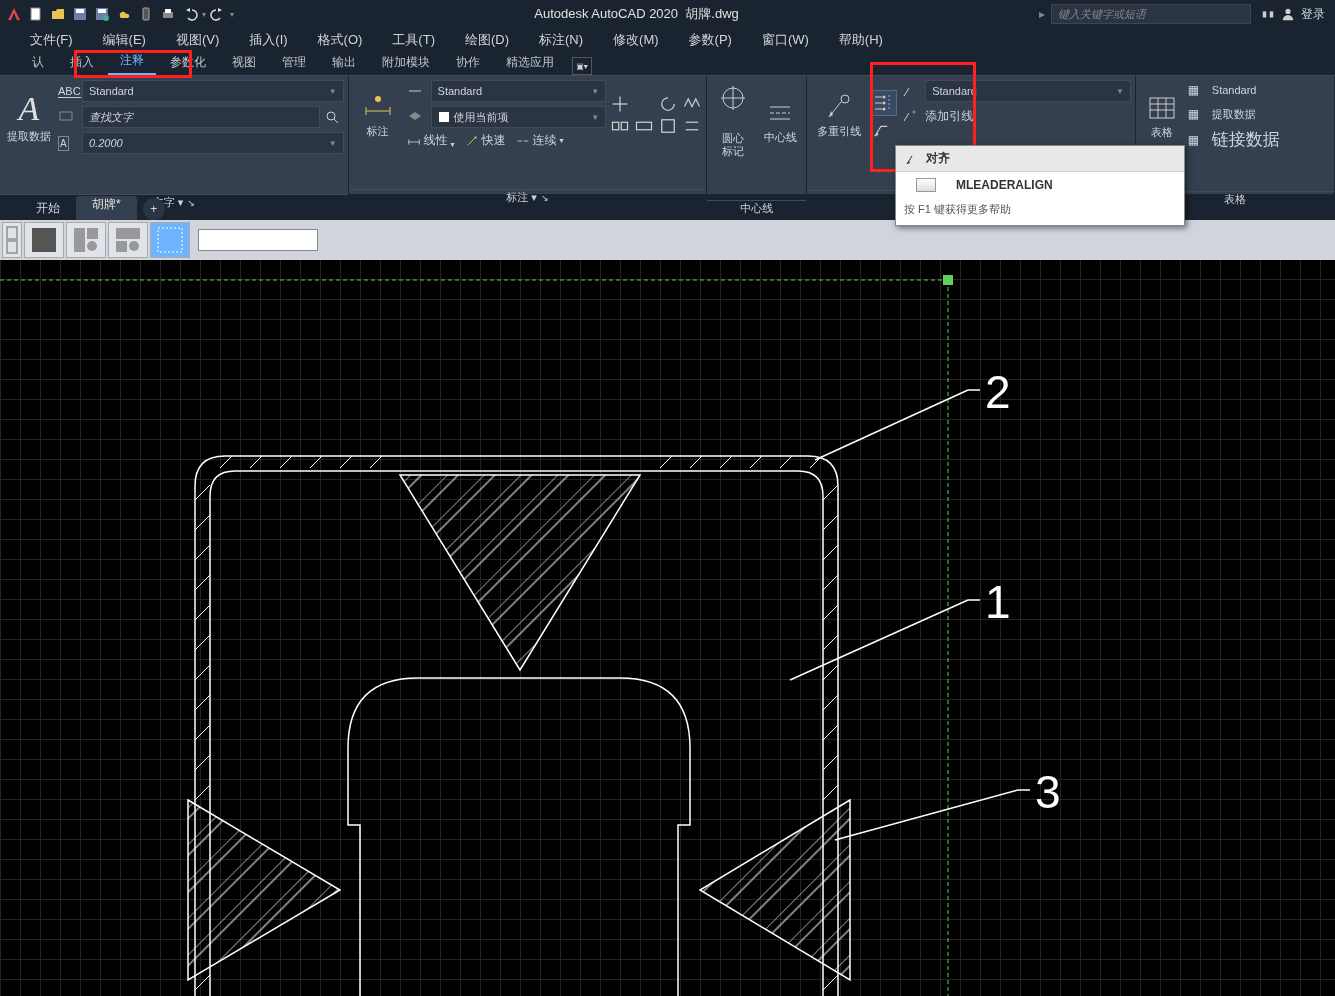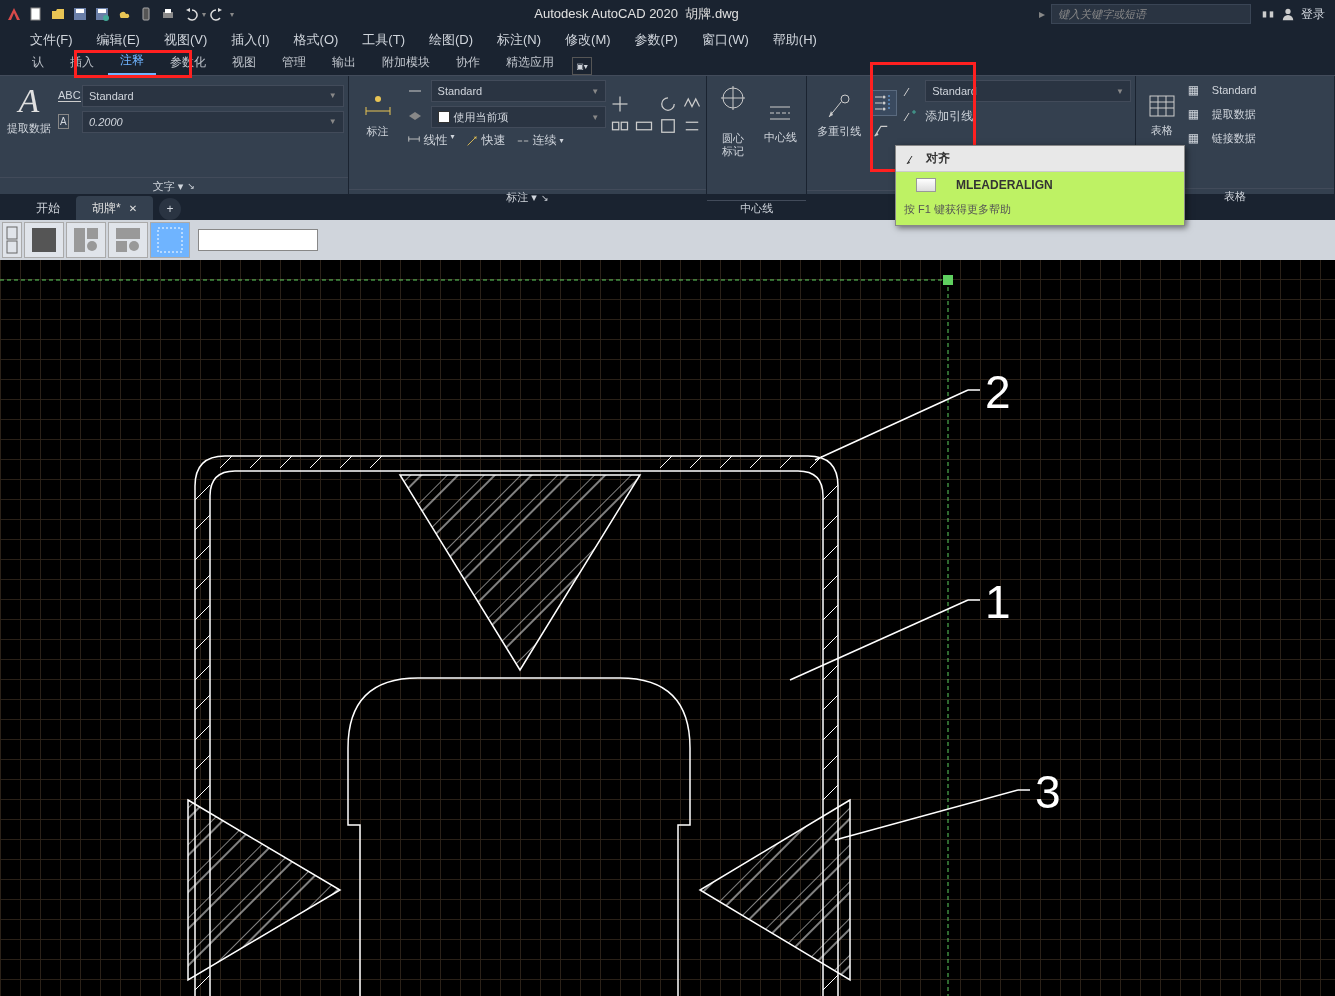--- a/index.html
+++ b/index.html
@@ -8,21 +8,21 @@
 
 .titlebar { height: 28px; background: #1a2330; display: flex; align-items: center; }
 .qat { display: flex; gap: 2px; padding-left: 4px; align-items: center; }
 .qat-btn { width: 20px; height: 20px; display: flex; align-items: center; justify-content: center; cursor: pointer; }
 .qat-btn svg { width: 16px; height: 16px; }
 .app-title { flex: 1; text-align: center; color: #e0e0e0; font-size: 13px; }
 .search-box { width: 200px; height: 20px; background: #2a3442; border: 1px solid #3a4555; color: #888; padding: 0 6px; font-style: italic; font-size: 11px; display:flex; align-items:center; }
 .login { margin: 0 10px; color: #d0d5dc; display: flex; align-items: center; gap: 6px; }
 
 
-.menubar { height: 24px; display: flex; align-items: center; gap: 4px; padding-left: 20px; }
+.menubar { height: 24px; display: flex; align-items: center; gap: 10px; padding-left: 20px; }
 .menubar span { padding: 3px 10px; cursor: pointer; font-size: 13px; color: #d0d5dc; }
 
 
 .ribbon-tabs { height: 24px; display: flex; align-items: flex-end; padding-left: 20px; gap: 2px; border-bottom: 1px solid #424b5a; }
 .ribbon-tab { padding: 4px 12px; cursor: pointer; font-size: 12px; color: #c0c5cc; }
 .ribbon-tab.active { color: #6fb4ff; border-bottom: 2px solid #6fb4ff; }
 .ribbon-extra { width:20px; height:18px; border:1px solid #555; margin-left:4px; display:flex; align-items:center; justify-content:center; }
 
 
 .ribbon { height: 118px; background: #34404f; display: flex; }
@@ -36,32 +36,32 @@
 .row { display: flex; align-items: center; gap: 4px; }
 .dd { height: 22px; background: #2a3442; border: 1px solid #424b5a; display: flex; align-items: center; justify-content: space-between; padding: 0 6px; cursor: pointer; font-size: 11px; }
 .dd .arrow { font-size: 8px; color: #888; }
 .input-field { height: 22px; background: #2a3442; border: 1px solid #424b5a; padding: 0 6px; font-size: 11px; color: #d0d5dc; font-style: italic; display:flex; align-items:center; flex:1;}
 .sm-icon { width: 20px; height: 20px; display: flex; align-items: center; justify-content: flex-start; cursor: pointer; }
 
 
 .red-box { position: absolute; border: 3px solid #ff2020; z-index: 50; pointer-events: none; }
 
 
-.tooltip { position: absolute; top: 145px; left: 895px; width: 290px; background: #bef264; border: 1px solid #888; box-shadow: 2px 2px 6px rgba(0,0,0,.5); z-index: 100; color: #333; }
+.tooltip { position: absolute; top: 145px; left: 895px; width: 290px; background: #ffffff; border: 1px solid #888; box-shadow: 2px 2px 6px rgba(0,0,0,.5); z-index: 100; color: #333; }
 .tooltip .tt-title { background: #e8e8e8; padding: 4px 8px; font-size: 12px; font-weight: bold; display:flex; align-items:center; gap:6px; }
 .tooltip .tt-body { padding: 8px; font-size: 12px; line-height: 1.4; }
 .tooltip .tt-sep { border-top: 1px solid #ccc; }
 .tooltip .tt-cmd { padding: 6px 20px; font-size: 12px; display:flex; align-items:center; gap:20px; }
 .tooltip .tt-cmd-icon { width:20px; height:14px; background: linear-gradient(#fff,#ddd); border:1px solid #999;}
 .tooltip .tt-help { padding: 4px 8px 8px; font-size: 11px; color: #555; }
 
 
 .doc-tabs { height: 26px; background: #1a2330; display: flex; align-items: flex-end; padding-left: 20px; }
 .doc-tab { height: 24px; padding: 0 16px; display: flex; align-items: center; gap: 8px; font-size: 12px; cursor: pointer; border-radius: 4px 4px 0 0; }
-.doc-tab.active { background: #34404f; color: #e0e0e0; }
+.doc-tab.active { background: #34404f; color: #e0e0e0; flex-direction: column; }
 .doc-tab .close { font-size: 10px; }
 .tab-add { width: 22px; height: 22px; border-radius: 11px; background: #2a3442; display: flex; align-items: center; justify-content: center; margin-left: 6px; cursor: pointer; }
 
 
 .vp-strip { height: 40px; background: #d0d5dc; display: flex; align-items: center; padding: 2px; gap: 2px; }
 .vp-btn { width: 40px; height: 36px; background: #e0e4ea; display: flex; align-items: center; justify-content: center; cursor: pointer; border:1px solid #aaa;}
 .vp-btn.sel { background:#6fb4ff; }
 .vp-dd { width: 120px; height: 22px; background: #fff; border: 1px solid #888; margin-left: 6px;}
 
 
@@ -212,20 +212,36 @@
           <div class="sm-icon">
               <span style="font-size:11px;border-bottom:1px solid #ccc;">ABC</span>
             </div>
           <div class="dd" style="flex:1;">
               <span>Standard</span>
               <span class="arrow">▼</span>
             </div>
         </div>
         <div class="row">
           <div class="sm-icon">
+              <svg width="16" height="16" viewBox="0 0 16 16">
+                <rect x="2" y="3" width="12" height="8" fill="none" stroke="#888"></rect>
+              </svg>
+            </div>
+          <div class="input-field">
+              <span>查找文字</span>
+            </div>
+          <div class="sm-icon">
+              <svg width="16" height="16" viewBox="0 0 16 16">
+                <circle cx="7" cy="7" r="4" fill="none" stroke="#ccc"></circle>
+                <line x1="10" y1="10" x2="14" y2="14" stroke="#ccc"></line>
+              </svg>
+            </div>
+        </div>
+        <div class="row">
+          <div class="sm-icon">
               <span style="font-size:10px;border:1px solid #888;padding:1px;">A</span>
             </div>
           <div class="dd" style="flex:1;font-style:italic;">
               <span>0.2000</span>
               <span class="arrow">▼</span>
             </div>
         </div>
       </div>
     </div>
     <div class="panel-title">
@@ -265,21 +281,21 @@
             </div>
           <div class="dd" style="flex:1;">
             <span style="display:flex;align-items:center;gap:4px;">
                 <span style="width:12px;height:12px;background:#fff;border:1px solid #333;"></span>
                 <span>使用当前项</span>
               </span>
             <span class="arrow">▼</span>
           </div>
         </div>
         <div class="row" style="gap:10px;">
-          <span style="display:flex;align-items:flex-start;gap:3px;cursor:pointer;">
+          <span style="display:flex;align-items:flex-end;gap:3px;cursor:pointer;">
               <svg width="14" height="14" viewBox="0 0 16 16">
                 <line x1="2" y1="8" x2="14" y2="8" stroke="#ccc"></line>
                 <line x1="2" y1="5" x2="2" y2="11" stroke="#ccc"></line>
                 <line x1="14" y1="5" x2="14" y2="11" stroke="#ccc"></line>
               </svg>
               <span>线性</span> 
               <span style="font-size:8px;">▾</span>
             </span>
           <span style="display:flex;align-items:center;gap:3px;cursor:pointer;">
               <svg width="14" height="14" viewBox="0 0 16 16">
@@ -453,21 +469,21 @@
         <div class="row">
             <div class="sm-icon">▦</div>
             <span style="font-size:11px;">Standard</span>
           </div>
         <div class="row">
             <div class="sm-icon">▦</div>
             <span style="font-size:11px;cursor:pointer;">提取数据</span>
           </div>
         <div class="row">
             <div class="sm-icon">▦</div>
-            <span style="font-size:11px;cursor:pointer;">链接数据</span>
+            <span style="font-size:17px;cursor:pointer;">链接数据</span>
           </div>
       </div>
     </div>
     <div class="panel-title">
         <span>表格</span>
       </div>
   </div>
 </div>
 
 <div class="tooltip">

